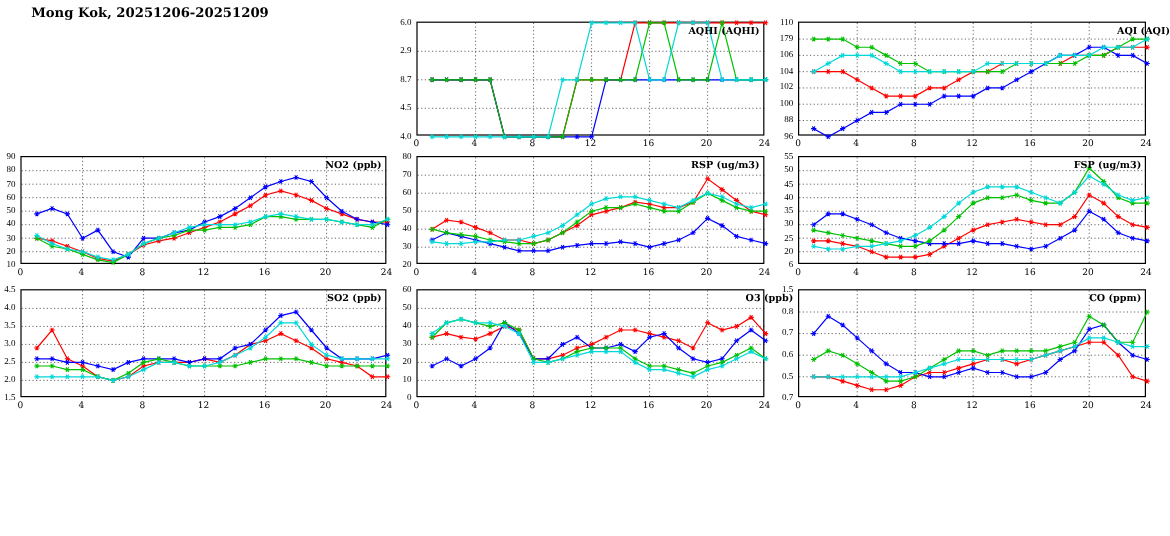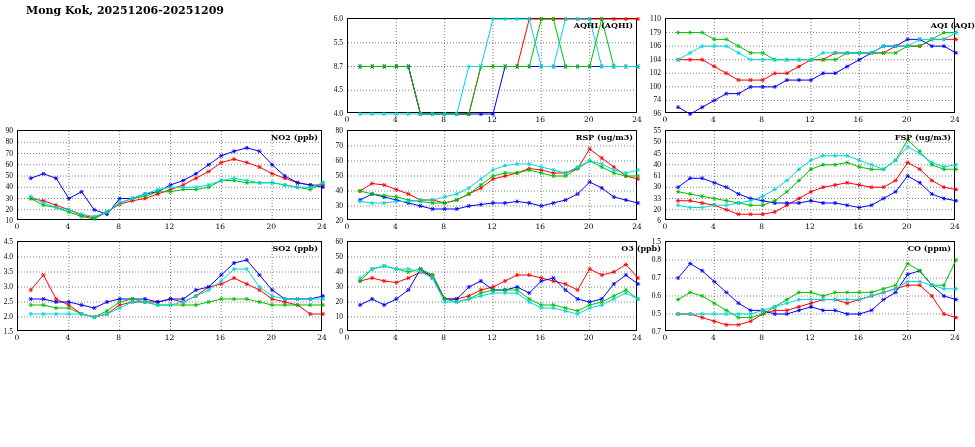--- a/index.html
+++ b/index.html
@@ -44,21 +44,21 @@
           <g>
             <path d="M12.08,95.00L24.17,95.00L36.25,95.00L48.33,95.00L60.42,95.00L72.50,95.00L84.58,95.00L96.67,95.00L108.75,95.00L120.83,47.50L132.92,47.50L145.00,0.00L157.08,0.00L169.17,0.00L181.25,0.00L193.33,47.50L205.42,47.50L217.50,0.00L229.58,0.00L241.67,0.00L253.75,47.50L265.83,47.50L277.92,47.50L290.00,47.50" fill="none" stroke="#00d8d8" stroke-width="1"></path>
             <path d="M9.88,95.00L14.28,95.00M10.98,93.09L13.18,96.91M13.18,93.09L10.98,96.91M21.97,95.00L26.37,95.00M23.07,93.09L25.27,96.91M25.27,93.09L23.07,96.91M34.05,95.00L38.45,95.00M35.15,93.09L37.35,96.91M37.35,93.09L35.15,96.91M46.13,95.00L50.53,95.00M47.23,93.09L49.43,96.91M49.43,93.09L47.23,96.91M58.22,95.00L62.62,95.00M59.32,93.09L61.52,96.91M61.52,93.09L59.32,96.91M70.30,95.00L74.70,95.00M71.40,93.09L73.60,96.91M73.60,93.09L71.40,96.91M82.38,95.00L86.78,95.00M83.48,93.09L85.68,96.91M85.68,93.09L83.48,96.91M94.47,95.00L98.87,95.00M95.57,93.09L97.77,96.91M97.77,93.09L95.57,96.91M106.55,95.00L110.95,95.00M107.65,93.09L109.85,96.91M109.85,93.09L107.65,96.91M118.63,47.50L123.03,47.50M119.73,45.59L121.93,49.41M121.93,45.59L119.73,49.41M130.72,47.50L135.12,47.50M131.82,45.59L134.02,49.41M134.02,45.59L131.82,49.41M142.80,0.00L147.20,0.00M143.90,-1.91L146.10,1.91M146.10,-1.91L143.90,1.91M154.88,0.00L159.28,0.00M155.98,-1.91L158.18,1.91M158.18,-1.91L155.98,1.91M166.97,0.00L171.37,0.00M168.07,-1.91L170.27,1.91M170.27,-1.91L168.07,1.91M179.05,0.00L183.45,0.00M180.15,-1.91L182.35,1.91M182.35,-1.91L180.15,1.91M191.13,47.50L195.53,47.50M192.23,45.59L194.43,49.41M194.43,45.59L192.23,49.41M203.22,47.50L207.62,47.50M204.32,45.59L206.52,49.41M206.52,45.59L204.32,49.41M215.30,0.00L219.70,0.00M216.40,-1.91L218.60,1.91M218.60,-1.91L216.40,1.91M227.38,0.00L231.78,0.00M228.48,-1.91L230.68,1.91M230.68,-1.91L228.48,1.91M239.47,0.00L243.87,0.00M240.57,-1.91L242.77,1.91M242.77,-1.91L240.57,1.91M251.55,47.50L255.95,47.50M252.65,45.59L254.85,49.41M254.85,45.59L252.65,49.41M263.63,47.50L268.03,47.50M264.73,45.59L266.93,49.41M266.93,45.59L264.73,49.41M275.72,47.50L280.12,47.50M276.82,45.59L279.02,49.41M279.02,45.59L276.82,49.41M287.80,47.50L292.20,47.50M288.90,45.59L291.10,49.41M291.10,45.59L288.90,49.41" stroke="#00d8d8" stroke-width="0.9" fill="none"></path>
           </g>
         </svg>
       </div>
       <div class="panel-title">AQHI (AQHI)</div>
       <div class="ytick" style="top: 95px; left: -30px; width: 26px;">4.0</div>
       <div class="ytick" style="top: 71.25px; left: -30px; width: 26px;">4.5</div>
       <div class="ytick" style="top: 47.5px; left: -30px; width: 26px;">8.7</div>
-      <div class="ytick" style="top: 23.75px; left: -30px; width: 26px;">5.5</div>
+      <div class="ytick" style="top: 23.75px; left: -30px; width: 26px;">2.9</div>
       <div class="ytick" style="top: 0px; left: -30px; width: 26px;">6.0</div>
       <div class="xtick" style="left: 0px; top: 97px;">0</div>
       <div class="xtick" style="left: 48.3333px; top: 97px;">4</div>
       <div class="xtick" style="left: 96.6667px; top: 97px;">8</div>
       <div class="xtick" style="left: 145px; top: 97px;">12</div>
       <div class="xtick" style="left: 193.333px; top: 97px;">16</div>
       <div class="xtick" style="left: 241.667px; top: 97px;">20</div>
       <div class="xtick" style="left: 290px; top: 97px;">24</div>
     </div>
     <div class="panel" style="left: 665px; top: 18px; width: 314px; height: 109px;">
@@ -88,21 +88,21 @@
             <path d="M9.88,13.57L14.28,13.57M10.98,11.67L13.18,15.48M13.18,11.67L10.98,15.48M21.97,13.57L26.37,13.57M23.07,11.67L25.27,15.48M25.27,11.67L23.07,15.48M34.05,13.57L38.45,13.57M35.15,11.67L37.35,15.48M37.35,11.67L35.15,15.48M46.13,20.36L50.53,20.36M47.23,18.45L49.43,22.26M49.43,18.45L47.23,22.26M58.22,20.36L62.62,20.36M59.32,18.45L61.52,22.26M61.52,18.45L59.32,22.26M70.30,27.14L74.70,27.14M71.40,25.24L73.60,29.05M73.60,25.24L71.40,29.05M82.38,33.93L86.78,33.93M83.48,32.02L85.68,35.83M85.68,32.02L83.48,35.83M94.47,33.93L98.87,33.93M95.57,32.02L97.77,35.83M97.77,32.02L95.57,35.83M106.55,40.71L110.95,40.71M107.65,38.81L109.85,42.62M109.85,38.81L107.65,42.62M118.63,40.71L123.03,40.71M119.73,38.81L121.93,42.62M121.93,38.81L119.73,42.62M130.72,40.71L135.12,40.71M131.82,38.81L134.02,42.62M134.02,38.81L131.82,42.62M142.80,40.71L147.20,40.71M143.90,38.81L146.10,42.62M146.10,38.81L143.90,42.62M154.88,40.71L159.28,40.71M155.98,38.81L158.18,42.62M158.18,38.81L155.98,42.62M166.97,40.71L171.37,40.71M168.07,38.81L170.27,42.62M170.27,38.81L168.07,42.62M179.05,33.93L183.45,33.93M180.15,32.02L182.35,35.83M182.35,32.02L180.15,35.83M191.13,33.93L195.53,33.93M192.23,32.02L194.43,35.83M194.43,32.02L192.23,35.83M203.22,33.93L207.62,33.93M204.32,32.02L206.52,35.83M206.52,32.02L204.32,35.83M215.30,33.93L219.70,33.93M216.40,32.02L218.60,35.83M218.60,32.02L216.40,35.83M227.38,33.93L231.78,33.93M228.48,32.02L230.68,35.83M230.68,32.02L228.48,35.83M239.47,27.14L243.87,27.14M240.57,25.24L242.77,29.05M242.77,25.24L240.57,29.05M251.55,27.14L255.95,27.14M252.65,25.24L254.85,29.05M254.85,25.24L252.65,29.05M263.63,20.36L268.03,20.36M264.73,18.45L266.93,22.26M266.93,18.45L264.73,22.26M275.72,13.57L280.12,13.57M276.82,11.67L279.02,15.48M279.02,11.67L276.82,15.48M287.80,13.57L292.20,13.57M288.90,11.67L291.10,15.48M291.10,11.67L288.90,15.48" stroke="#00c000" stroke-width="0.9" fill="none"></path>
           </g>
           <g>
             <path d="M12.08,40.71L24.17,33.93L36.25,27.14L48.33,27.14L60.42,27.14L72.50,33.93L84.58,40.71L96.67,40.71L108.75,40.71L120.83,40.71L132.92,40.71L145.00,40.71L157.08,33.93L169.17,33.93L181.25,33.93L193.33,33.93L205.42,33.93L217.50,27.14L229.58,27.14L241.67,27.14L253.75,20.36L265.83,20.36L277.92,20.36L290.00,13.57" fill="none" stroke="#00d8d8" stroke-width="1"></path>
             <path d="M9.88,40.71L14.28,40.71M10.98,38.81L13.18,42.62M13.18,38.81L10.98,42.62M21.97,33.93L26.37,33.93M23.07,32.02L25.27,35.83M25.27,32.02L23.07,35.83M34.05,27.14L38.45,27.14M35.15,25.24L37.35,29.05M37.35,25.24L35.15,29.05M46.13,27.14L50.53,27.14M47.23,25.24L49.43,29.05M49.43,25.24L47.23,29.05M58.22,27.14L62.62,27.14M59.32,25.24L61.52,29.05M61.52,25.24L59.32,29.05M70.30,33.93L74.70,33.93M71.40,32.02L73.60,35.83M73.60,32.02L71.40,35.83M82.38,40.71L86.78,40.71M83.48,38.81L85.68,42.62M85.68,38.81L83.48,42.62M94.47,40.71L98.87,40.71M95.57,38.81L97.77,42.62M97.77,38.81L95.57,42.62M106.55,40.71L110.95,40.71M107.65,38.81L109.85,42.62M109.85,38.81L107.65,42.62M118.63,40.71L123.03,40.71M119.73,38.81L121.93,42.62M121.93,38.81L119.73,42.62M130.72,40.71L135.12,40.71M131.82,38.81L134.02,42.62M134.02,38.81L131.82,42.62M142.80,40.71L147.20,40.71M143.90,38.81L146.10,42.62M146.10,38.81L143.90,42.62M154.88,33.93L159.28,33.93M155.98,32.02L158.18,35.83M158.18,32.02L155.98,35.83M166.97,33.93L171.37,33.93M168.07,32.02L170.27,35.83M170.27,32.02L168.07,35.83M179.05,33.93L183.45,33.93M180.15,32.02L182.35,35.83M182.35,32.02L180.15,35.83M191.13,33.93L195.53,33.93M192.23,32.02L194.43,35.83M194.43,32.02L192.23,35.83M203.22,33.93L207.62,33.93M204.32,32.02L206.52,35.83M206.52,32.02L204.32,35.83M215.30,27.14L219.70,27.14M216.40,25.24L218.60,29.05M218.60,25.24L216.40,29.05M227.38,27.14L231.78,27.14M228.48,25.24L230.68,29.05M230.68,25.24L228.48,29.05M239.47,27.14L243.87,27.14M240.57,25.24L242.77,29.05M242.77,25.24L240.57,29.05M251.55,20.36L255.95,20.36M252.65,18.45L254.85,22.26M254.85,18.45L252.65,22.26M263.63,20.36L268.03,20.36M264.73,18.45L266.93,22.26M266.93,18.45L264.73,22.26M275.72,20.36L280.12,20.36M276.82,18.45L279.02,22.26M279.02,18.45L276.82,22.26M287.80,13.57L292.20,13.57M288.90,11.67L291.10,15.48M291.10,11.67L288.90,15.48" stroke="#00d8d8" stroke-width="0.9" fill="none"></path>
           </g>
         </svg>
       </div>
       <div class="panel-title">AQI (AQI)</div>
       <div class="ytick" style="top: 95px; left: -30px; width: 26px;">96</div>
-      <div class="ytick" style="top: 81.4286px; left: -30px; width: 26px;">74</div>
+      <div class="ytick" style="top: 81.4286px; left: -30px; width: 26px;">88</div>
       <div class="ytick" style="top: 67.8571px; left: -30px; width: 26px;">100</div>
       <div class="ytick" style="top: 54.2857px; left: -30px; width: 26px;">102</div>
       <div class="ytick" style="top: 40.7143px; left: -30px; width: 26px;">104</div>
       <div class="ytick" style="top: 27.1429px; left: -30px; width: 26px;">106</div>
       <div class="ytick" style="top: 13.5714px; left: -30px; width: 26px;">179</div>
       <div class="ytick" style="top: 0px; left: -30px; width: 26px;">110</div>
       <div class="xtick" style="left: 0px; top: 97px;">0</div>
       <div class="xtick" style="left: 48.3333px; top: 97px;">4</div>
       <div class="xtick" style="left: 96.6667px; top: 97px;">8</div>
       <div class="xtick" style="left: 145px; top: 97px;">12</div>
@@ -237,23 +237,23 @@
           </g>
           <g>
             <path d="M12.08,74.25L24.17,76.50L36.25,76.50L48.33,74.25L60.42,74.25L72.50,72.00L84.58,69.75L96.67,65.25L108.75,58.50L120.83,49.50L132.92,38.25L145.00,29.25L157.08,24.75L169.17,24.75L181.25,24.75L193.33,29.25L205.42,33.75L217.50,38.25L229.58,29.25L241.67,15.75L253.75,22.50L265.83,31.50L277.92,36.00L290.00,33.75" fill="none" stroke="#00d8d8" stroke-width="1"></path>
             <path d="M9.88,74.25L14.28,74.25M10.98,72.34L13.18,76.16M13.18,72.34L10.98,76.16M21.97,76.50L26.37,76.50M23.07,74.59L25.27,78.41M25.27,74.59L23.07,78.41M34.05,76.50L38.45,76.50M35.15,74.59L37.35,78.41M37.35,74.59L35.15,78.41M46.13,74.25L50.53,74.25M47.23,72.34L49.43,76.16M49.43,72.34L47.23,76.16M58.22,74.25L62.62,74.25M59.32,72.34L61.52,76.16M61.52,72.34L59.32,76.16M70.30,72.00L74.70,72.00M71.40,70.09L73.60,73.91M73.60,70.09L71.40,73.91M82.38,69.75L86.78,69.75M83.48,67.84L85.68,71.66M85.68,67.84L83.48,71.66M94.47,65.25L98.87,65.25M95.57,63.34L97.77,67.16M97.77,63.34L95.57,67.16M106.55,58.50L110.95,58.50M107.65,56.59L109.85,60.41M109.85,56.59L107.65,60.41M118.63,49.50L123.03,49.50M119.73,47.59L121.93,51.41M121.93,47.59L119.73,51.41M130.72,38.25L135.12,38.25M131.82,36.34L134.02,40.16M134.02,36.34L131.82,40.16M142.80,29.25L147.20,29.25M143.90,27.34L146.10,31.16M146.10,27.34L143.90,31.16M154.88,24.75L159.28,24.75M155.98,22.84L158.18,26.66M158.18,22.84L155.98,26.66M166.97,24.75L171.37,24.75M168.07,22.84L170.27,26.66M170.27,22.84L168.07,26.66M179.05,24.75L183.45,24.75M180.15,22.84L182.35,26.66M182.35,22.84L180.15,26.66M191.13,29.25L195.53,29.25M192.23,27.34L194.43,31.16M194.43,27.34L192.23,31.16M203.22,33.75L207.62,33.75M204.32,31.84L206.52,35.66M206.52,31.84L204.32,35.66M215.30,38.25L219.70,38.25M216.40,36.34L218.60,40.16M218.60,36.34L216.40,40.16M227.38,29.25L231.78,29.25M228.48,27.34L230.68,31.16M230.68,27.34L228.48,31.16M239.47,15.75L243.87,15.75M240.57,13.84L242.77,17.66M242.77,13.84L240.57,17.66M251.55,22.50L255.95,22.50M252.65,20.59L254.85,24.41M254.85,20.59L252.65,24.41M263.63,31.50L268.03,31.50M264.73,29.59L266.93,33.41M266.93,29.59L264.73,33.41M275.72,36.00L280.12,36.00M276.82,34.09L279.02,37.91M279.02,34.09L276.82,37.91M287.80,33.75L292.20,33.75M288.90,31.84L291.10,35.66M291.10,31.84L288.90,35.66" stroke="#00d8d8" stroke-width="0.9" fill="none"></path>
           </g>
         </svg>
       </div>
       <div class="panel-title">FSP (ug/m3)</div>
       <div class="ytick" style="top: 90px; left: -30px; width: 26px;">6</div>
       <div class="ytick" style="top: 78.75px; left: -30px; width: 26px;">20</div>
-      <div class="ytick" style="top: 67.5px; left: -30px; width: 26px;">33</div>
+      <div class="ytick" style="top: 67.5px; left: -30px; width: 26px;">25</div>
       <div class="ytick" style="top: 56.25px; left: -30px; width: 26px;">30</div>
-      <div class="ytick" style="top: 45px; left: -30px; width: 26px;">61</div>
+      <div class="ytick" style="top: 45px; left: -30px; width: 26px;">35</div>
       <div class="ytick" style="top: 33.75px; left: -30px; width: 26px;">40</div>
       <div class="ytick" style="top: 22.5px; left: -30px; width: 26px;">45</div>
       <div class="ytick" style="top: 11.25px; left: -30px; width: 26px;">50</div>
       <div class="ytick" style="top: 0px; left: -30px; width: 26px;">55</div>
       <div class="xtick" style="left: 0px; top: 92px;">0</div>
       <div class="xtick" style="left: 48.3333px; top: 92px;">4</div>
       <div class="xtick" style="left: 96.6667px; top: 92px;">8</div>
       <div class="xtick" style="left: 145px; top: 92px;">12</div>
       <div class="xtick" style="left: 193.333px; top: 92px;">16</div>
       <div class="xtick" style="left: 241.667px; top: 92px;">20</div>

